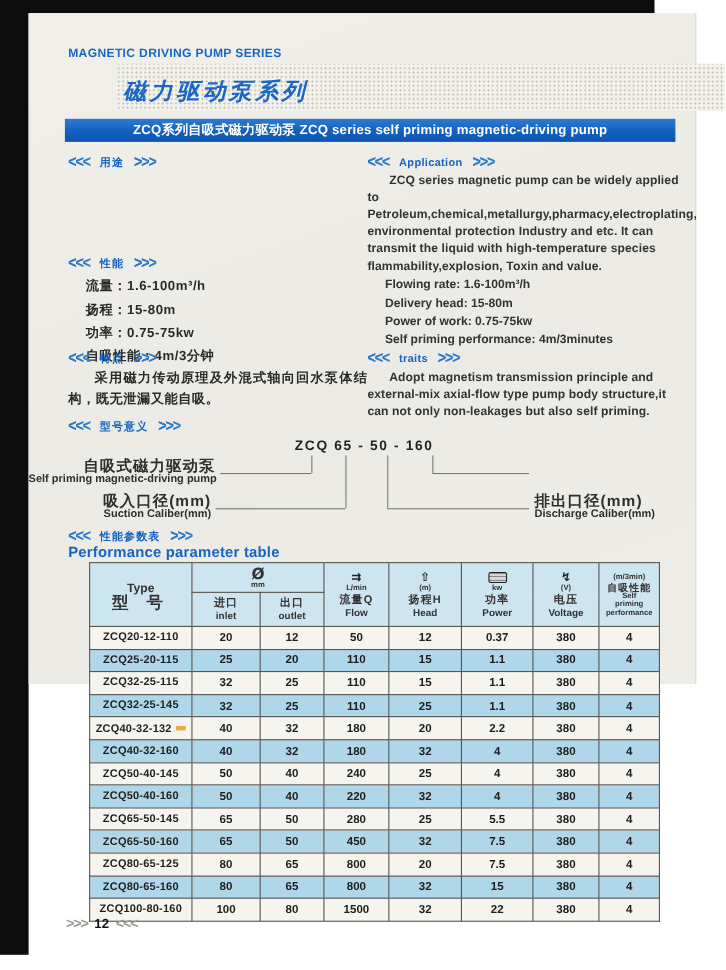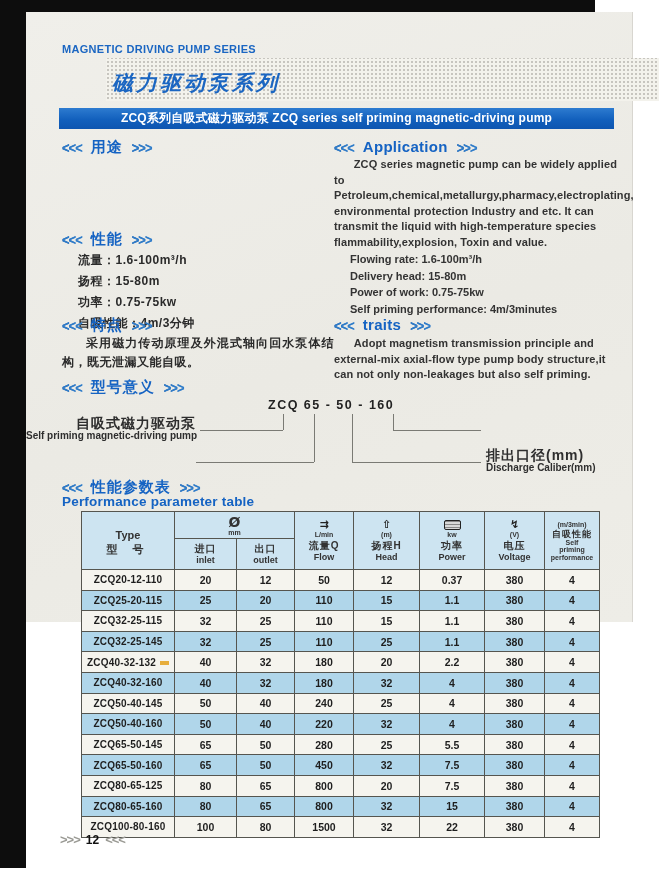--- a/index.html
+++ b/index.html
@@ -44,21 +44,21 @@
   }
 
   
   .sec-h{position:absolute;white-space:nowrap;font-weight:800;}
   .chev{
     font-weight:800;font-size:13px;letter-spacing:-1px;
     background:linear-gradient(90deg,#0c4fa8,#8db8e4);
     -webkit-background-clip:text;background-clip:text;
     color:#2f7cc8;display:inline-block;transform:scaleY(1.15);
   }
-  .sec-title{color:#1563c3;font-size:15px;margin:16px 9px;letter-spacing:1px;}
+  .sec-title{color:#1563c3;font-size:10px;margin:16px 9px;letter-spacing:1px;}
   .sec-title.en{letter-spacing:.3px;}
 
   
   .zh-par{
     position:absolute;width:272px;font-size:12px;line-height:19px;color:#2a2a2a;
     font-weight:600;text-align:justify;text-indent:2em;letter-spacing:.5px;margin:0;
   }
   .en-par{
     position:absolute;width:290px;font-size:11px;line-height:15.5px;color:#333;
     font-weight:600;text-align:left;text-indent:1.8em;margin:0;letter-spacing:.1px;
@@ -96,21 +96,21 @@
   table.perf col.c-inlet{width:62px;}
   table.perf col.c-outlet{width:58px;}
   table.perf col.c-flow{width:59px;}
   table.perf col.c-head{width:66px;}
   table.perf col.c-power{width:65px;}
   table.perf col.c-volt{width:60px;}
   table.perf col.c-self{width:55px;}
   table.perf th,table.perf td{border:1px solid #55554f;padding:0;text-align:center;}
   table.perf thead th{background:#cde4f1;color:#333;font-weight:700;vertical-align:middle;}
   .th-type-en{font-size:11px;line-height:14px;margin-top:2px;}
-  .th-type-zh{font-size:11px;letter-spacing:6px;line-height:14px;margin-top:0;}
+  .th-type-zh{font-size:15px;letter-spacing:6px;line-height:14px;margin-top:0;}
   .th-dia{height:26px;}
   .th-dia .sym{font-size:14px;line-height:14px;display:block;font-family:"DejaVu Sans",sans-serif;}
   .th-dia .unit{font-size:7px;line-height:7px;display:block;font-weight:600;}
   .th-sub{height:30px;}
   .th-sub .zh{display:block;font-size:10px;line-height:12px;letter-spacing:1px;}
   .th-sub .en{display:block;font-size:9px;line-height:10px;font-weight:600;}
   .icon-line{display:block;font-size:11px;line-height:12px;font-family:"DejaVu Sans",sans-serif;color:#222;}
   .icon-unit{display:block;font-size:7px;line-height:8px;font-weight:600;}
   .th-col .zh{display:block;font-size:10px;line-height:12px;letter-spacing:1px;margin-top:1px;}
   .th-col .en{display:block;font-size:9px;line-height:10px;font-weight:600;}
@@ -196,20 +196,24 @@
     <div class="dline v" style="left:367px;top:18px;height:16px;"></div>
     <div class="dline h" style="left:174px;top:34px;width:83px;"></div>
     <div class="dline h" style="left:170px;top:66px;width:118px;"></div>
     <div class="dline h" style="left:367px;top:34px;width:88px;"></div>
     <div class="dline h" style="left:326px;top:66px;width:129px;"></div>
 
     <div class="dlabel right-al" style="left:0px;width:170px;top:21px;">
       <span class="zh">自吸式磁力驱动泵</span>
       <span class="en">Self priming magnetic-driving pump</span>
     </div>
+    <div class="dlabel right-al" style="left:0px;width:166px;top:53px;">
+      <span class="zh">吸入口径(mm)</span>
+      <span class="en">Suction Caliber(mm)</span>
+    </div>
     <div class="dlabel" style="left:460px;top:53px;">
       <span class="zh">排出口径(mm)</span>
       <span class="en">Discharge Caliber(mm)</span>
     </div>
   </div>
 
   <div class="sec-h table-heading">
     <span class="chev">&lt;&lt;&lt;</span><span class="sec-title">性能参数表</span><span class="chev">&gt;&gt;&gt;</span>
   </div>
   <div class="table-subtitle">Performance parameter table</div>

